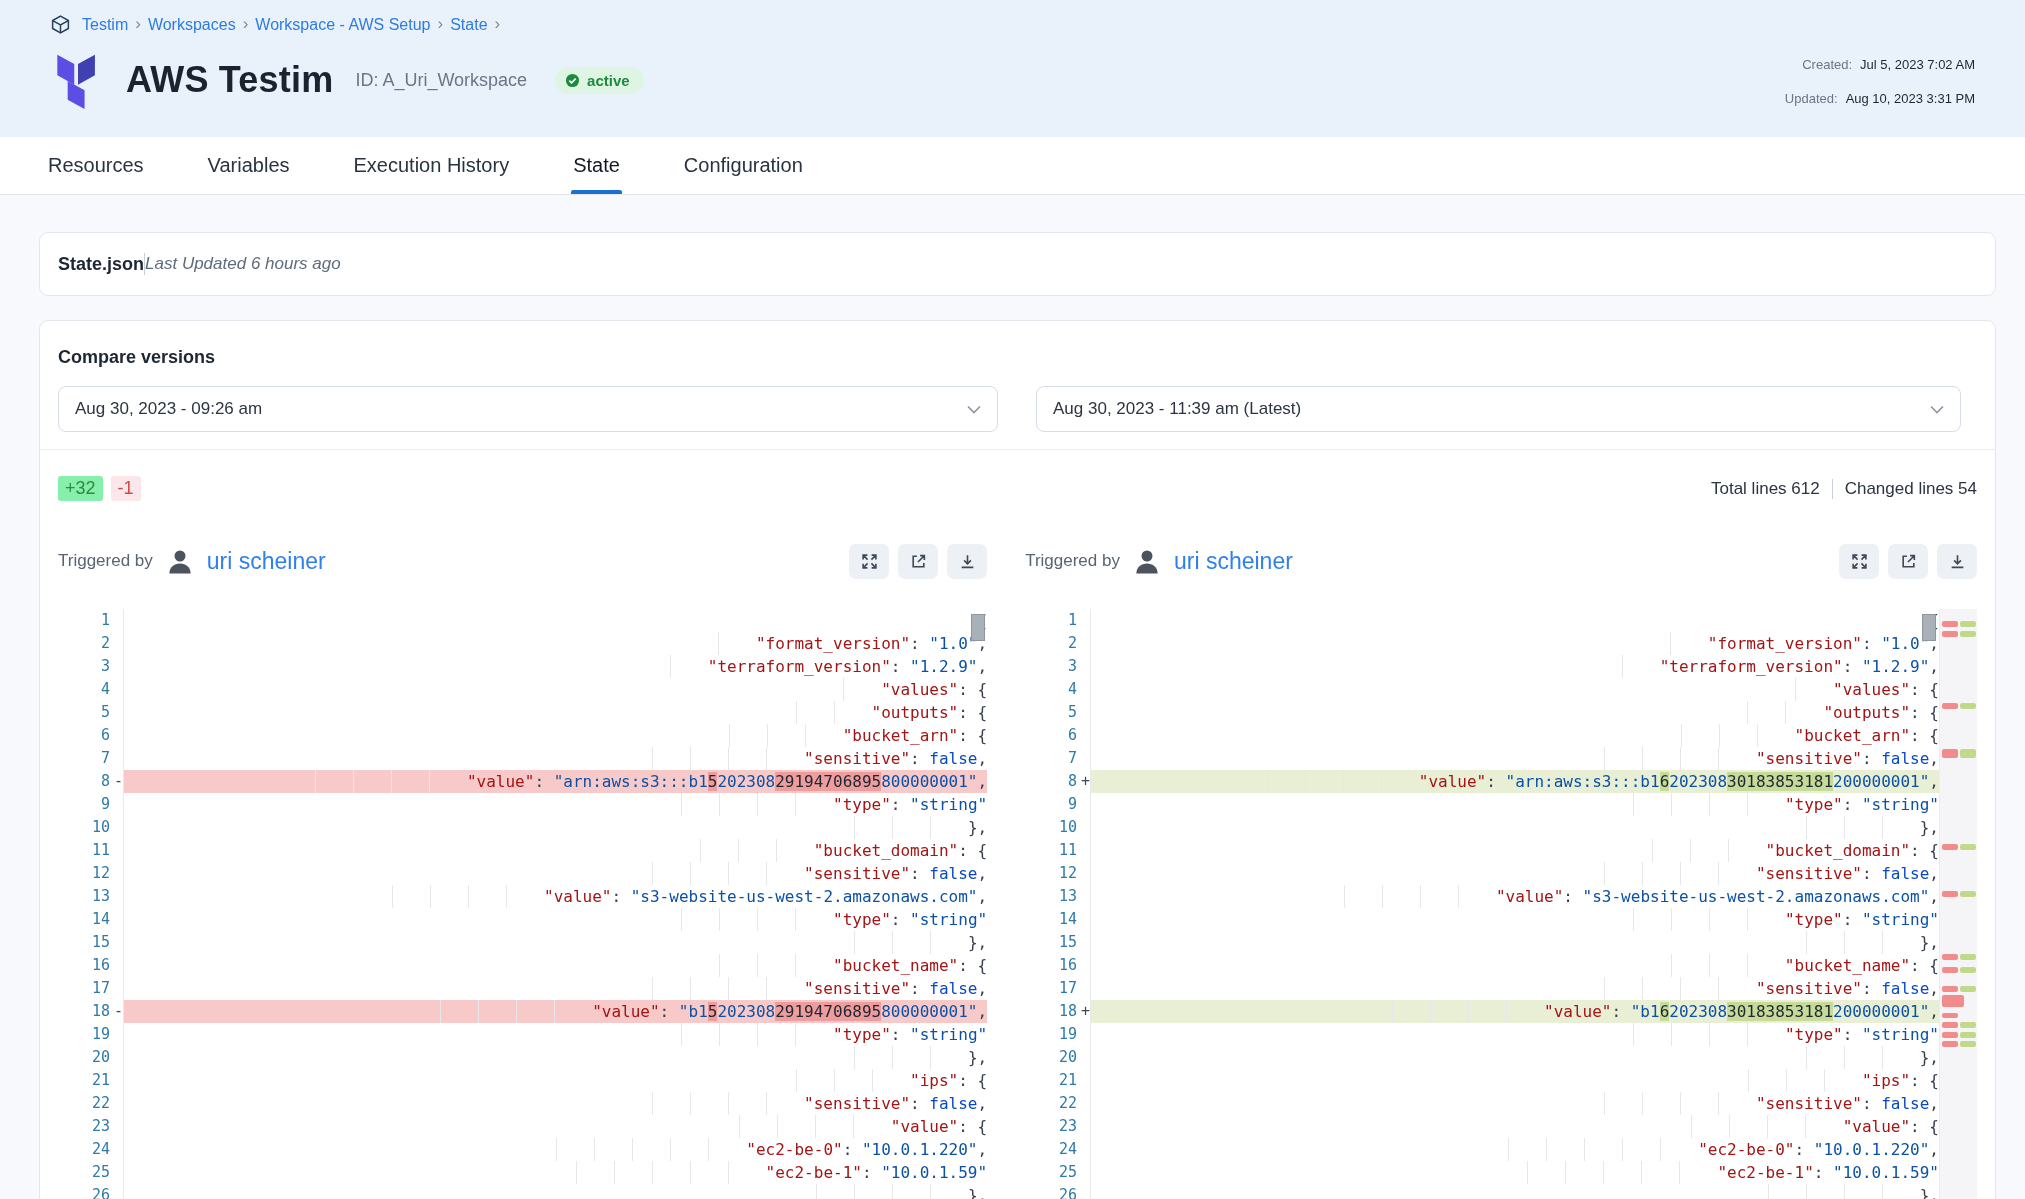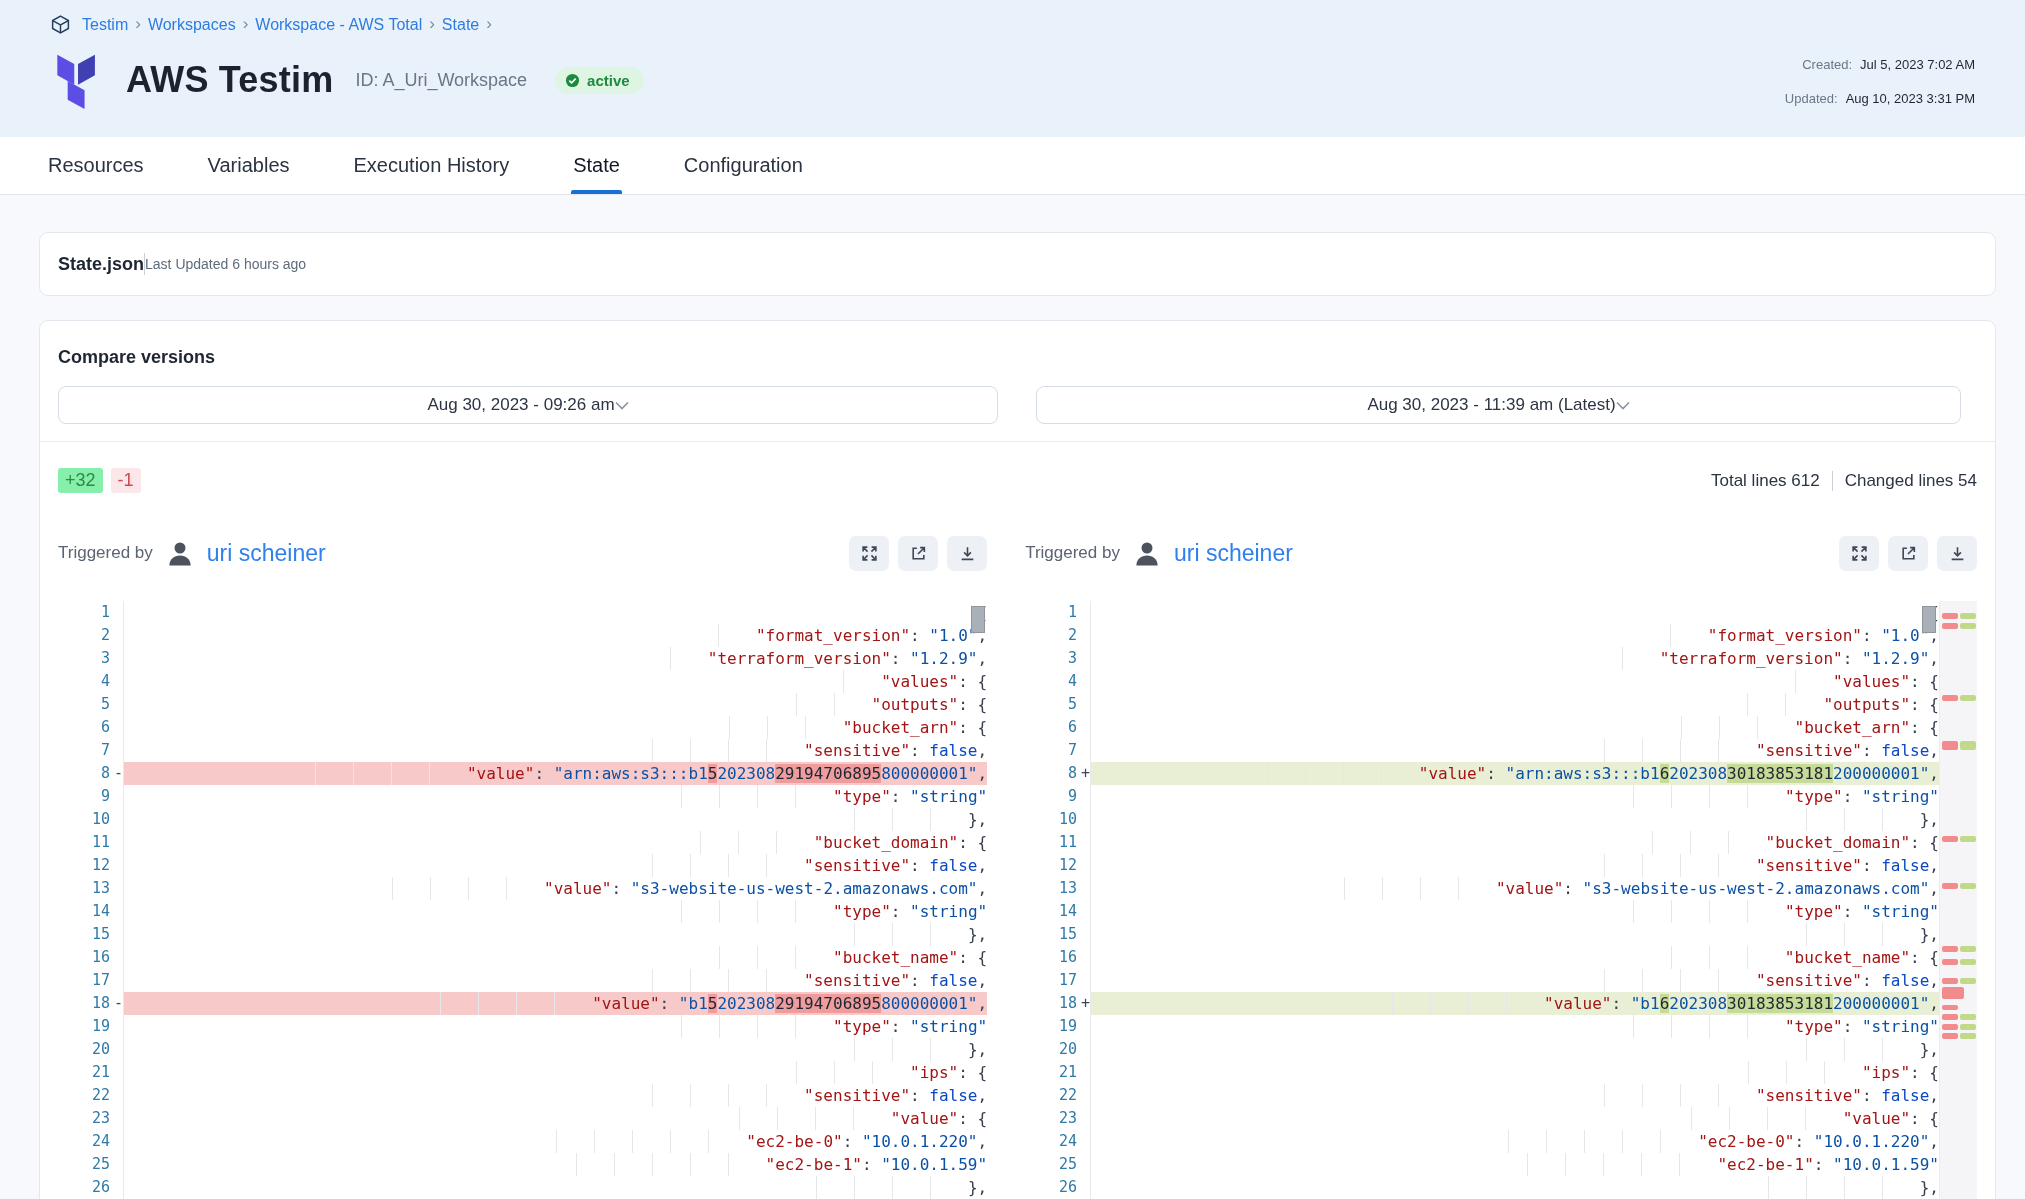--- a/index.html
+++ b/index.html
@@ -27,27 +27,27 @@
   .tab { font-size:20px; color:#2a3342; display:flex; align-items:center; position:relative; cursor:pointer; padding:0 2px; }
   .tab.active { color:#111827; }
   .tab.active::after { content:""; position:absolute; left:0; right:0; bottom:0; height:4px; background:#1a6fd6; border-radius:2px 2px 0 0; }
 
   
   .main { padding:37px 29px 0 39px; }
   .card { background:#fff; border:1px solid #e4e8ee; border-radius:9px; }
   .file-card { padding:20px 18px; display:flex; align-items:center; margin-bottom:24px; }
   .file-name { font-size:18px; font-weight:700; }
   .vdiv { width:1px; height:22px; background:#c9d0d9; }
-  .file-updated { font-size:14px; color:#5f6b7b; }
+  .file-updated { font-size:17px; color:#5f6b7b;font-style:italic; }
 
   .compare-card { padding:18px 18px 60px 18px; }
   .compare-title { font-size:18px; font-weight:700; margin:8px 0 18px 0; }
   .selects { display:flex; gap:38px; }
-  .select { height:38px; border:1px solid #d7dde6; border-radius:8px; background:#fff; display:flex;
-    align-items:center; justify-content:center; padding:0 16px; font-size:17px; color:#2b3544; cursor:pointer; }
+  .select { height:46px; border:1px solid #d7dde6; border-radius:8px; background:#fff; display:flex;
+    align-items:center; justify-content:space-between; padding:0 16px; font-size:17px; color:#2b3544; cursor:pointer; }
   .select.left { width:940px; } .select.right { width:925px; }
   .chev { color:#8a94a4; }
   .hdiv { height:1px; background:#e8ecf1; margin:17px -18px 0 -18px; }
 
   .stats-row { display:flex; align-items:center; margin-top:26px; }
   .badge { font-size:18px; padding:2px 7px; border-radius:3px; }
   .badge.add { color:#2f8a3d; background:#86efac; margin-right:8px; }
   .badge.del { color:#d24848; background:#fbe7e9; }
   .stats-right { margin-left:auto; display:flex; align-items:center; gap:12px; font-size:17px; color:#2b3442; }
   .stats-right .vdiv { height:20px; }
@@ -99,21 +99,21 @@
       <svg width="21" height="21" viewBox="0 0 24 24" fill="none" stroke="#24405e" stroke-width="1.7">
         <path d="M12 2.5 21 7.5v9l-9 5-9-5v-9z"></path>
           <path d="M3 7.5l9 5 9-5M12 12.5V21.5"></path>
       </svg>
     </span>
     <span id="bc-items" style="display:flex;align-items:center;gap:7px">
         <span class="bc-link">Testim</span>
         <span class="bc-sep">›</span>
         <span class="bc-link">Workspaces</span>
         <span class="bc-sep">›</span>
-        <span class="bc-link">Workspace - AWS Total</span>
+        <span class="bc-link">Workspace - AWS Setup</span>
         <span class="bc-sep">›</span>
         <span class="bc-link">State</span>
         <span class="bc-sep">›</span>
       </span>
   </div>
   <div class="header-row">
     <svg class="tf-logo" viewBox="0 0 48 66">
       <polygon points="2,6 20,16 20,38 2,28" fill="#5c4ee5"></polygon>
       <polygon points="24,16 42,6 42,28 24,38" fill="#4040b2"></polygon>
       <polygon points="13,34 31,44 31,64 13,54" fill="#5c4ee5"></polygon>

